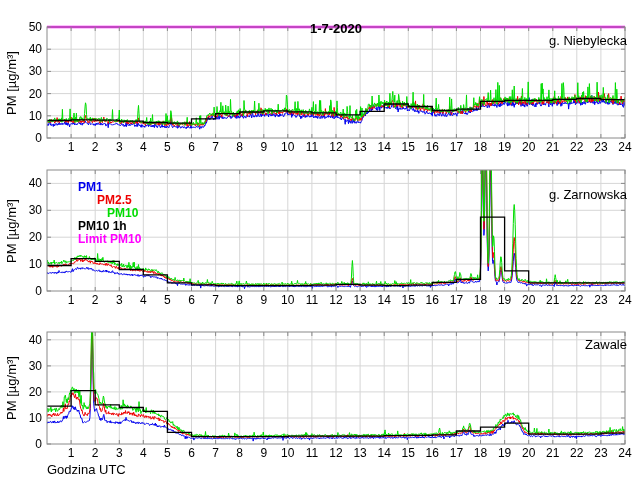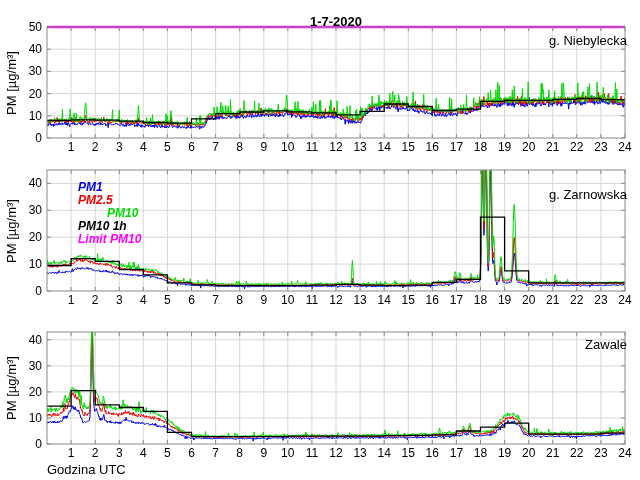--- a/index.html
+++ b/index.html
@@ -1,32 +1,32 @@
 <!DOCTYPE html>
 <html><head>
 <meta charset="utf-8">
 <style>
   html,body{margin:0;padding:0;background:#fff;}
   body{width:640px;height:480px;position:relative;font-family:"Liberation Sans",sans-serif;}
   .fig{position:absolute;left:0;top:0;width:640px;height:480px;background:#fff;overflow:hidden;}
   svg{position:absolute;left:0;top:0;}
   svg text{font-family:"Liberation Sans",sans-serif;}
   .overlay{position:absolute;color:#000;font-size:13px;white-space:nowrap;}
-  .title{left:47px;top:14px;width:578px;text-align:center;font-weight:bold;}
+  .title{left:47px;top:21px;width:578px;text-align:center;font-weight:bold;}
   .site{right:13px;text-align:right;}
   .site1{top:33px;}
   .site2{top:187px;}
   .site3{top:337px;margin-left:8px;}
   .ylab{width:140px;height:18px;text-align:center;left:-57px;transform:rotate(-90deg);transform-origin:center center;}
   .ylab1{top:74px;}
   .ylab2{top:222px;}
   .ylab3{top:379px;}
   .xlab{left:47px;top:462px;width:578px;text-align:left;}
   .legend{position:absolute;left:78px;top:181px;font-size:12px;font-weight:bold;line-height:13px;}
-  .legend-item{white-space:nowrap;font-style:italic;}
+  .legend-item{white-space:nowrap;}
 </style>
 </head>
 <body>
 
 <div class="fig">
   <svg id="chart-svg" width="640" height="480" viewBox="0 0 640 480">
       <g>
         <clipPath id="clip0">
           <rect x="47" y="27" width="578" height="111"></rect>
         </clipPath>
@@ -429,18 +429,18 @@
   <div class="overlay site site3">Zawale</div>
 
   <div class="overlay ylab ylab1">PM [µg/m³]</div>
   <div class="overlay ylab ylab2">PM [µg/m³]</div>
   <div class="overlay ylab ylab3">PM [µg/m³]</div>
 
   <div class="overlay xlab">Godzina UTC</div>
 
   <div class="legend" id="legend">
       <div class="legend-item" style="color: rgb(0, 0, 238);">PM1</div>
-      <div class="legend-item" style="color: rgb(238, 0, 0);">PM2.5</div>
+      <div class="legend-item" style="color: rgb(238, 0, 0); margin-left: 19px;">PM2.5</div>
       <div class="legend-item" style="color: rgb(0, 221, 0); padding-left: 29px;">PM10</div>
       <div class="legend-item" style="color: rgb(0, 0, 0);">PM10 1h</div>
       <div class="legend-item" style="color: rgb(255, 0, 255);">Limit PM10</div>
     </div>
 </div>
 
 </body></html>

